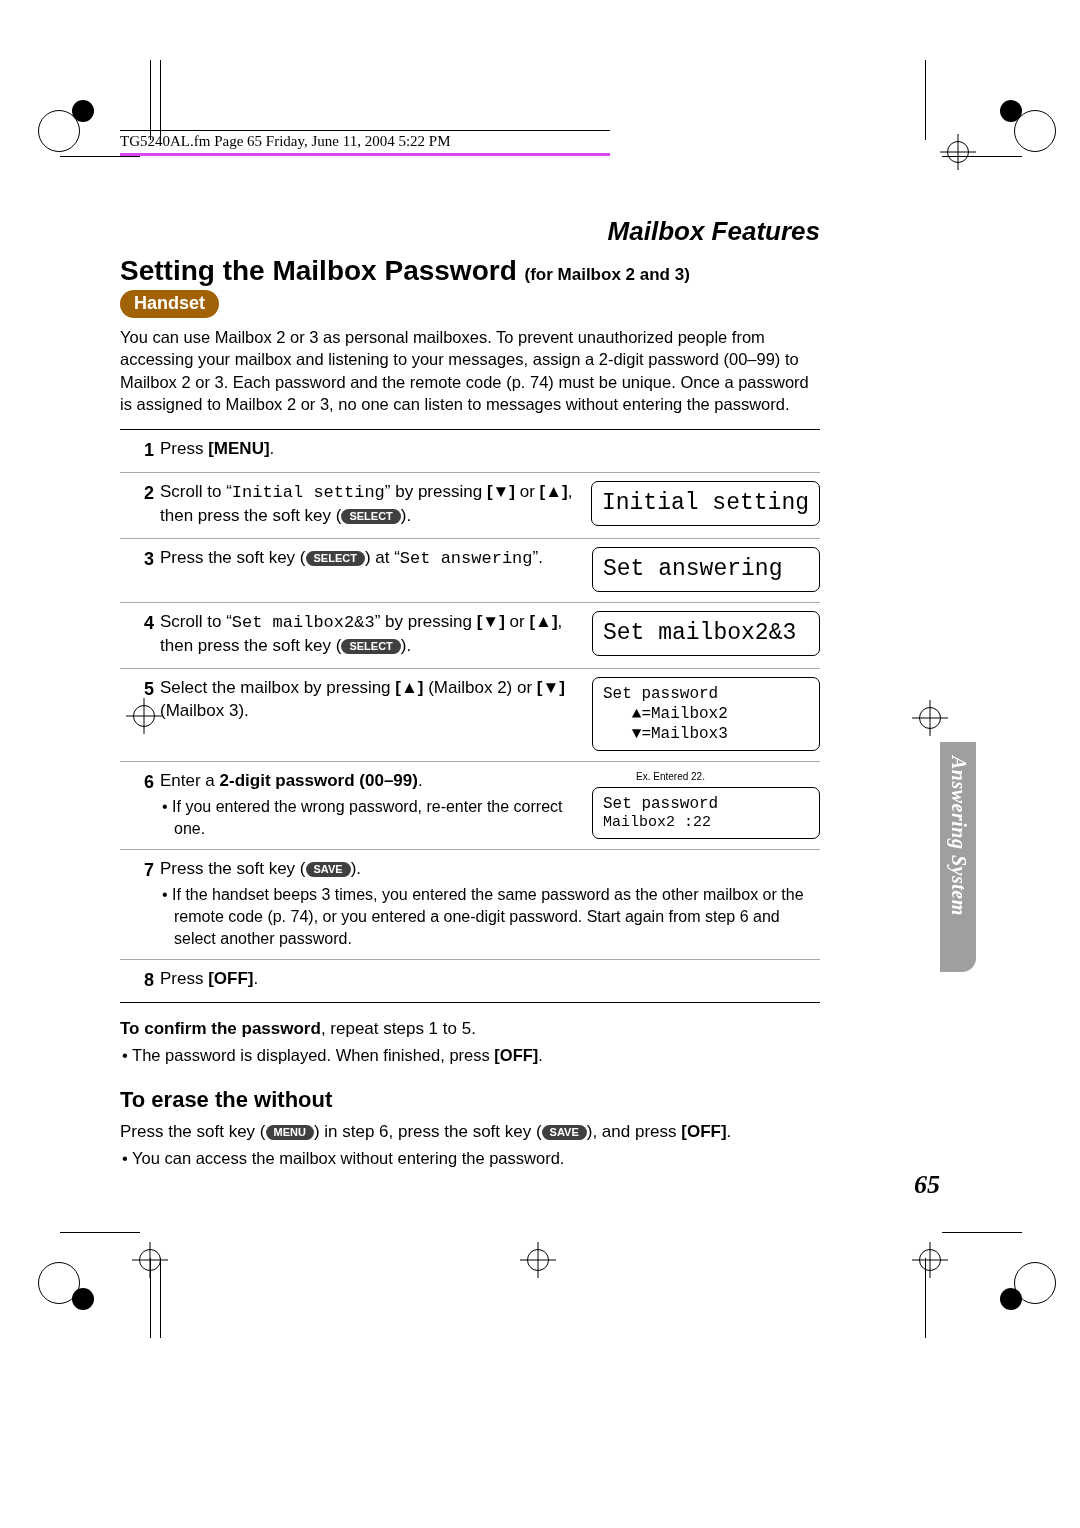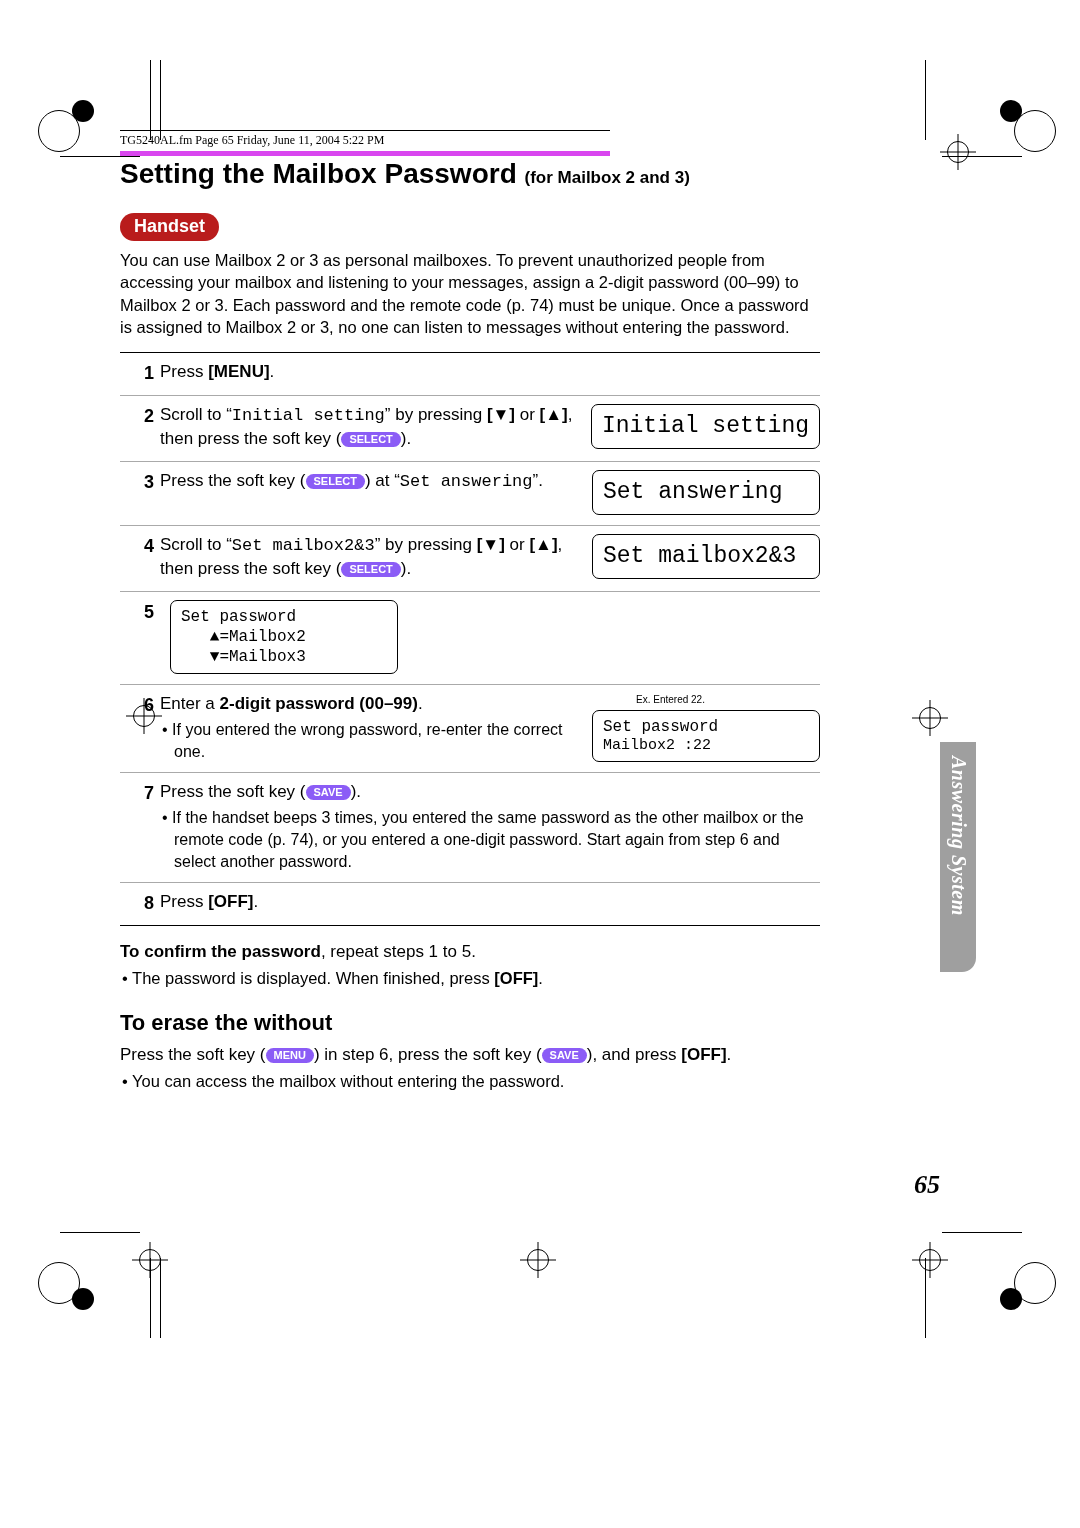--- a/index.html
+++ b/index.html
@@ -48,24 +48,25 @@
 
   .page {
     position: absolute;
     left: 120px;
     top: 130px;
     width: 800px;
   }
 
   .filetag {
     font-family: "Times New Roman", serif;
-    font-size: 12px;
+    font-size: 15px;
     border-top: 1px solid #000;
-    border-bottom: 5px solid #d946ef;
+    border-bottom: 3px solid #d946ef;
     padding: 2px 0 3px;
+    margin-bottom: 60px;
   }
 
   .section-header {
     text-align: right;
     font-weight: bold;
     font-style: italic;
     font-size: 26px;
     margin-bottom: 6px;
   }
 
@@ -74,27 +75,27 @@
     font-weight: bold;
     margin: 0 0 2px 0;
     line-height: 1.25;
   }
   h1.title .sub {
     font-size: 17px;
   }
 
   .pill {
     display: inline-block;
-    background: #b91c1c;
+    background: #a16207;
     color: #fff;
     font-weight: bold;
     border-radius: 14px;
     padding: 3px 14px 4px;
     font-size: 18px;
-    margin: 20px 0 8px;
+    margin: 0 0 8px;
   }
 
   .intro {
     font-size: 16.5px;
     line-height: 1.35;
     margin-bottom: 14px;
   }
 
   .steps {
     border-top: 1px solid #000;
@@ -138,21 +139,21 @@
     flex-direction: column;
     justify-content: center;
   }
   .lcd.small { font-size: 16px; line-height: 1.25; }
   .lcd.big   { font-size: 23px; }
   .lcd .line { white-space: pre; }
   .lcd .line2 { font-size: 15px; }
 
   .btn {
     display: inline-block;
-    background: #8b5cf6;
+    background: #404040;
     color: #fff;
     font-size: 11px;
     font-weight: bold;
     border-radius: 9px;
     padding: 2px 8px 2px;
     vertical-align: 1px;
     line-height: 1;
     font-family: Arial, sans-serif;
   }
 
@@ -267,20 +268,21 @@
 <div class="cropline-h" style="left:942px; top:1232px;"></div>
 
 <div class="sidetab">
   <span>Answering System</span>
 </div>
 
 <div class="page">
 
   <div class="filetag" style="width:490px;">TG5240AL.fm  Page 65  Friday, June 11, 2004  5:22 PM</div>
 
+  <div class="section-header" style="max-width:700px;">Mailbox Features</div>
 
   <h1 class="title">
     <span>Setting the Mailbox Password </span><span class="sub">(for Mailbox 2 and 3)</span>
   </h1>
 
   <div class="pill">Handset</div>
 
   <div class="intro" style="max-width:700px;">You can use Mailbox 2 or 3 as personal mailboxes. To prevent unauthorized people from accessing your mailbox and listening to your messages, assign a 2-digit password (00–99) to Mailbox 2 or 3. Each password and the remote code (p. 74) must be unique. Once a password is assigned to Mailbox 2 or 3, no one can listen to messages without entering the password.</div>
 
   <div class="steps">
@@ -323,20 +325,23 @@
       </div>
       <div class="rcol">
         <div class="lcd big">
           <span class="line">Set mailbox2&amp;3</span>
         </div>
       </div>
     </div>
 
     <div class="step">
       <div class="num">5</div>
+      <div class="body">
+        <span>Select the mailbox by pressing </span><span class="bold">[▲]</span><span> (Mailbox 2) or </span><span class="bold">[▼]</span><span> (Mailbox 3).</span>
+      </div>
       <div class="rcol">
         <div class="lcd small">
           <span class="line">Set password</span>
           <span class="line">   ▲=Mailbox2</span>
           <span class="line">   ▼=Mailbox3</span>
         </div>
       </div>
     </div>
 
     <div class="step">

